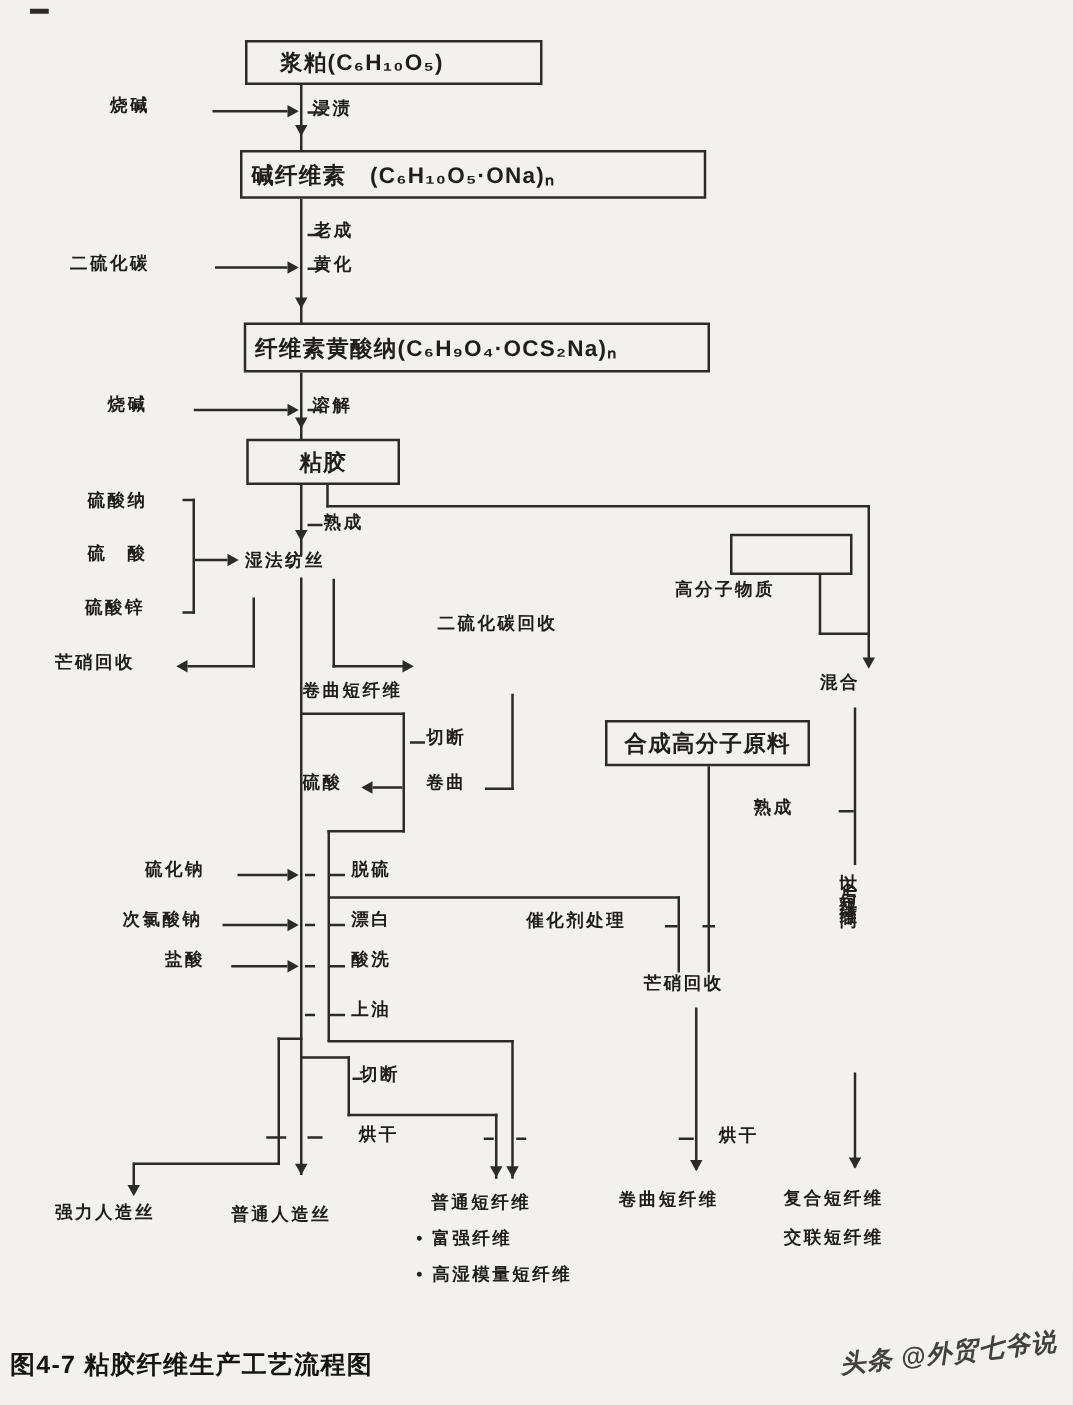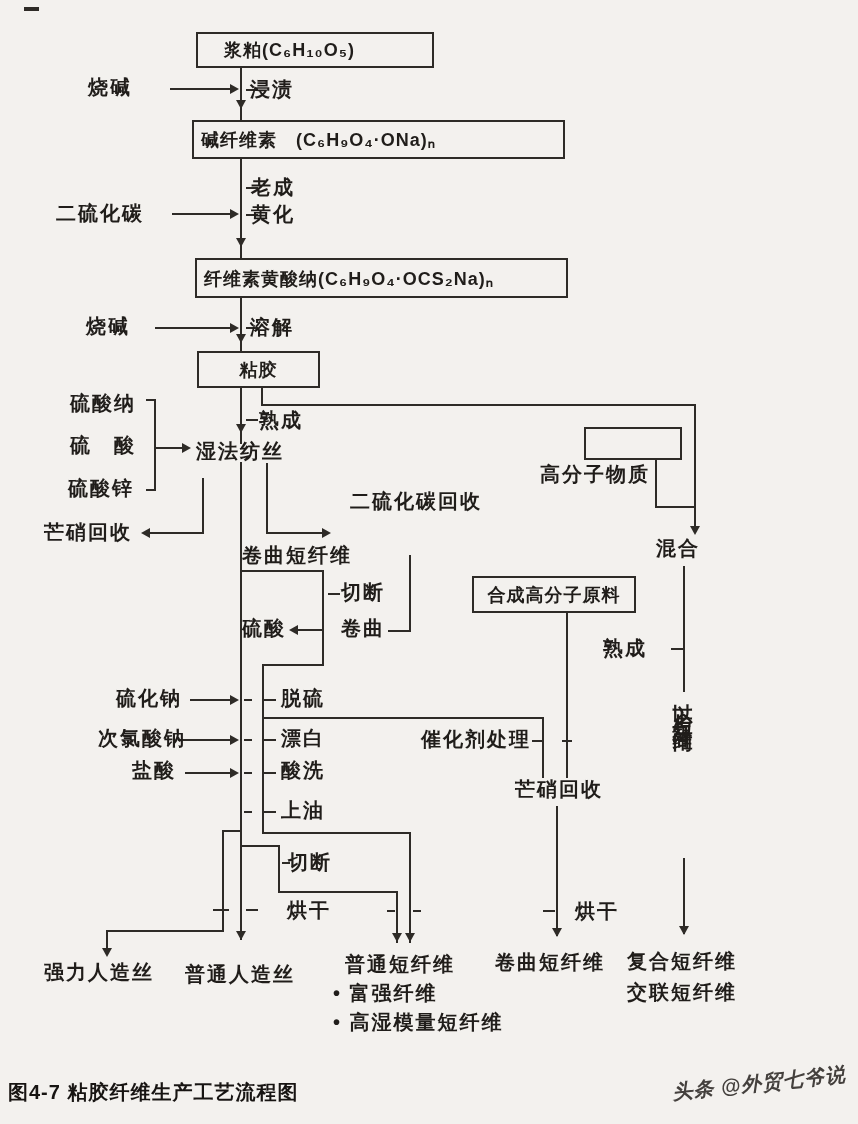--- a/index.html
+++ b/index.html
@@ -1,20 +1,20 @@
 <!DOCTYPE html>
 <html><head>
 <meta charset="utf-8">
 <style>
   html,body{margin:0;padding:0;background:#e8e6e3;}
   .canvas{position:relative;width:858px;height:1124px;background:#f3f1ee;
     font-family:"Liberation Sans",sans-serif;color:#201d1a;overflow:hidden;}
   .h,.v,.tk{position:absolute;background:#2e2b27;}
   .h{height:2px}.v{width:2px}.tk{height:2px}
-  .lbl{position:absolute;font-weight:bold;font-size:20px;line-height:1.15;
+  .lbl{position:absolute;font-weight:bold;font-size:14px;line-height:1.15;
     white-space:nowrap;letter-spacing:2px;}
   .box{position:absolute;border:2px solid #2e2b27;font-weight:bold;font-size:18px;
     display:flex;align-items:center;white-space:nowrap;letter-spacing:1px;box-sizing:border-box;}
   .aD,.aR,.aL{position:absolute;width:0;height:0;}
   .aD{border-left:5px solid transparent;border-right:5px solid transparent;border-top:9px solid #2e2b27;}
   .aR{border-top:5px solid transparent;border-bottom:5px solid transparent;border-left:9px solid #2e2b27;}
   .aL{border-top:5px solid transparent;border-bottom:5px solid transparent;border-right:9px solid #2e2b27;}
   .vtext{writing-mode:vertical-rl;text-orientation:upright;letter-spacing:5px;}
   .caption{font-size:20px;letter-spacing:1px;color:#171412;}
   .watermark{font-size:20px;color:#44403d;transform:rotate(-6deg);font-style:italic;letter-spacing:1px;}
@@ -24,30 +24,30 @@
 <body>
 
 <div class="canvas">
 
   <div class="artifact" style="left:24px;top:7px;width:15px;height:4px"></div>
 
   <div class="box" style="left:196px;top:32px;width:238px;height:36px;padding-left:26px">
       <span>浆粕(C₆H₁₀O₅)</span>
     </div>
   <div class="box" style="left:192px;top:120px;width:373px;height:39px;padding-left:7px">
-      <span>碱纤维素　(C₆H₉O₄·ONa)ₙ</span>
+      <span>碱纤维素　(C₆H₁₀O₅·ONa)ₙ</span>
     </div>
   <div class="box" style="left:195px;top:258px;width:373px;height:40px;padding-left:7px">
       <span>纤维素黄酸纳(C₆H₉O₄·OCS₂Na)ₙ</span>
     </div>
   <div class="box" style="left:197px;top:351px;width:123px;height:37px;justify-content:center">
       <span>粘胶</span>
     </div>
   <div class="box" style="left:584px;top:427px;width:98px;height:33px"></div>
-  <div class="box" style="left:472px;top:576px;width:164px;height:37px;justify-content:center">
+  <div class="box" style="left:484px;top:576px;width:164px;height:37px;justify-content:center">
       <span>合成高分子原料</span>
     </div>
 
   <i class="v" style="left:240px;top:68px;height:53px"></i>
   <i class="v" style="left:240px;top:159px;height:100px"></i>
   <i class="v" style="left:240px;top:298px;height:54px"></i>
   <i class="v" style="left:240px;top:388px;height:56px"></i>
   <i class="v" style="left:240px;top:462px;height:478px"></i>
   <i class="aD" style="left:236px;top:100px"></i>
   <i class="aD" style="left:236px;top:238px"></i>

